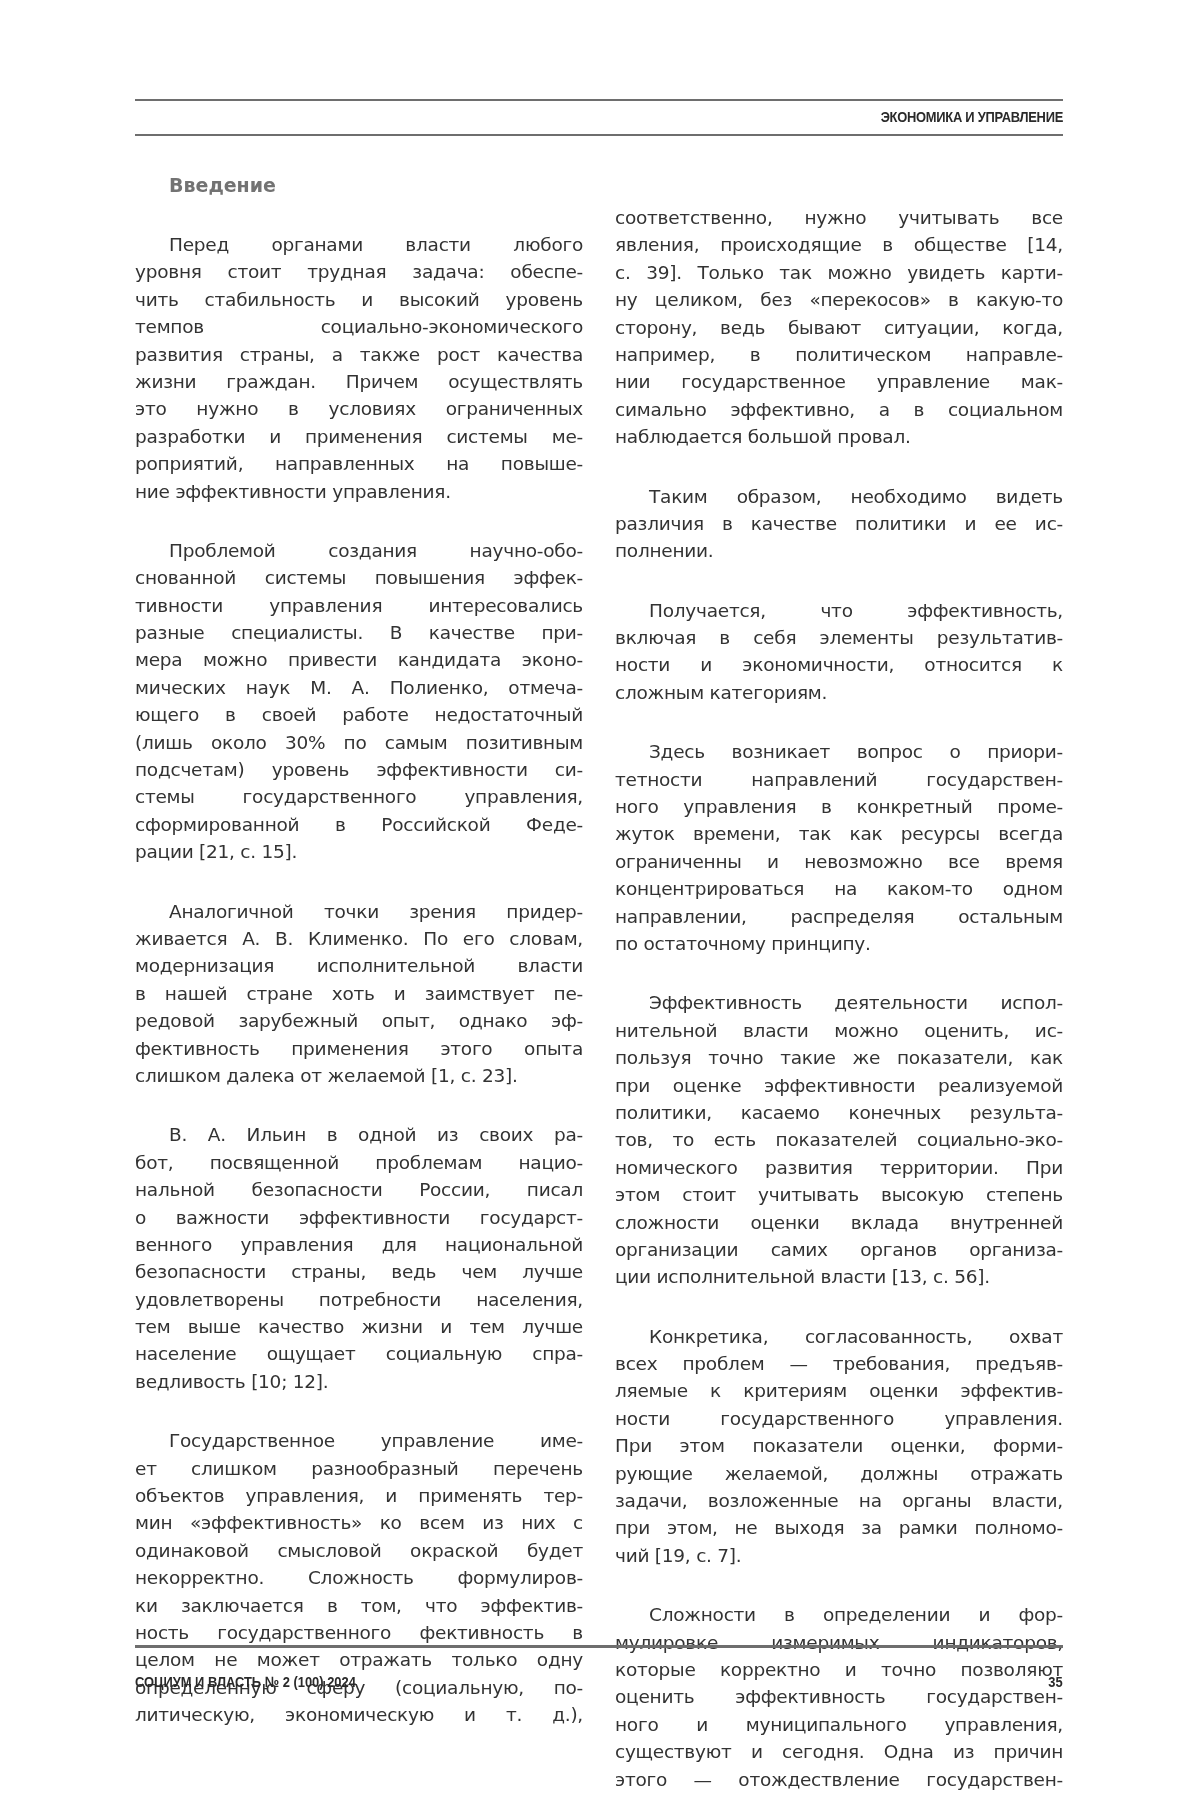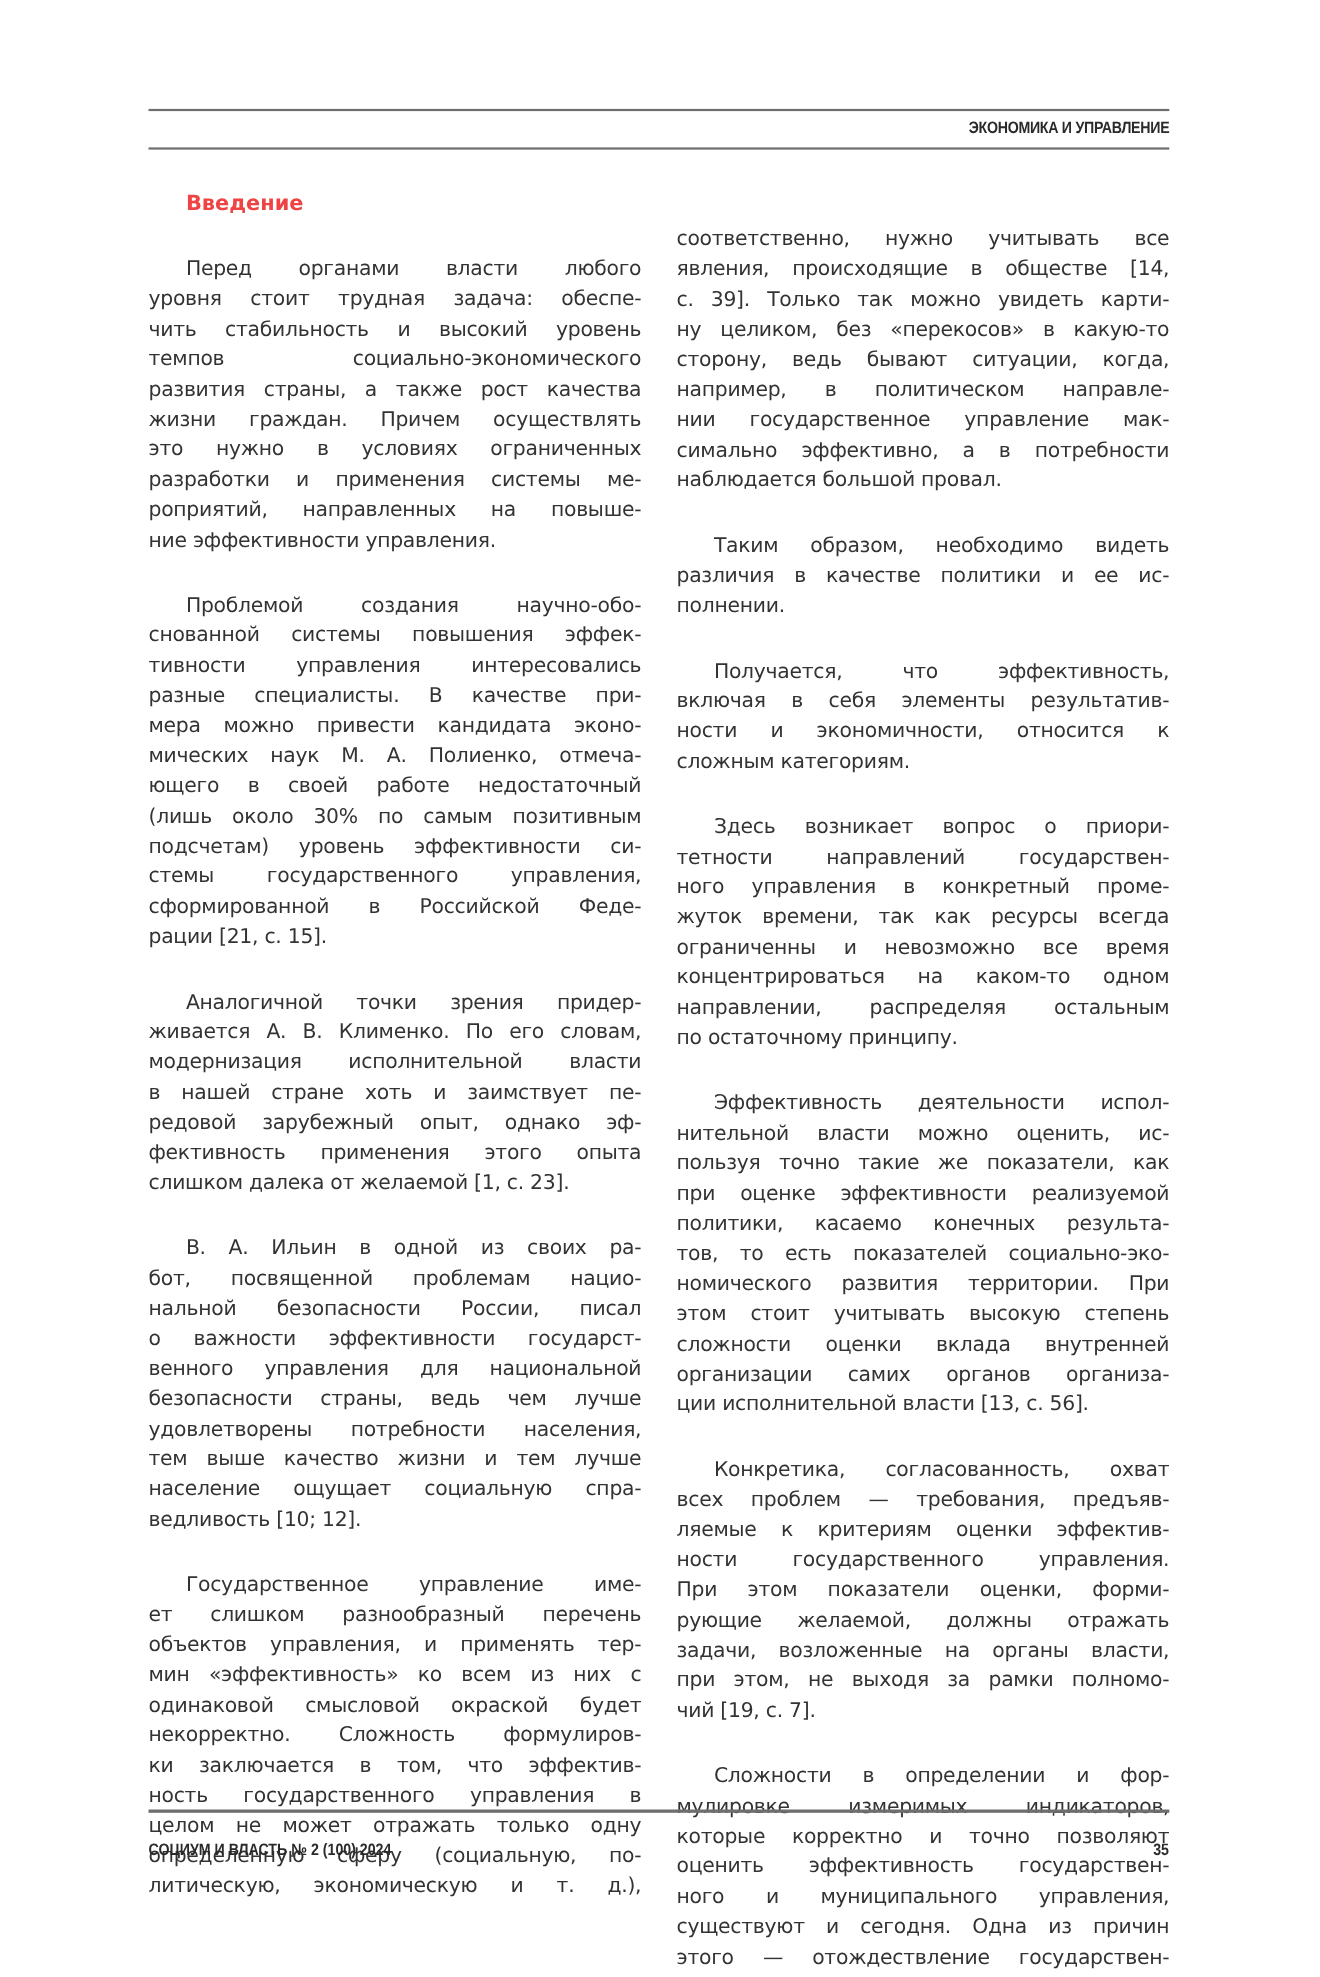--- a/index.html
+++ b/index.html
@@ -33,21 +33,21 @@
   #col-left { left: 135px; }
   #col-right { left: 615px; }
   .line {
     height: 27.4px; line-height: 27.4px; white-space: nowrap;
     text-align: justify; text-align-last: justify;
     letter-spacing: -0.25px;
   }
   .line.last { text-align-last: left; }
   .line.indent { padding-left: 34px; }
   .heading {
-    font-weight: bold; font-size: 19px; color: #ef4444;
+    font-weight: bold; font-size: 19px; color: #737373;
     height: 27px; line-height: 27px; padding-left: 34px; margin-bottom: 29px;
   }
   .para { display: block; margin-top: 32px; }
 </style>
 </head>
 <body>
 
 <div class="rule" id="rule-top-1"></div>
 <div class="running-head">ЭКОНОМИКА И УПРАВЛЕНИЕ</div>
 <div class="rule" id="rule-top-2"></div>
@@ -103,39 +103,39 @@
         <div class="line last">ведливость [10; 12].</div>
       </div>
       <div class="para">
         <div class="line indent">Государственное управление име-</div>
         <div class="line">ет слишком разнообразный перечень</div>
         <div class="line">объектов управления, и применять тер-</div>
         <div class="line">мин «эффективность» ко всем из них с</div>
         <div class="line">одинаковой смысловой окраской будет</div>
         <div class="line">некорректно. Сложность формулиров-</div>
         <div class="line">ки заключается в том, что эффектив-</div>
-        <div class="line">ность государственного управления в</div>
+        <div class="line">ность государственного фективность в</div>
         <div class="line">целом не может отражать только одну</div>
         <div class="line">определенную сферу (социальную, по-</div>
         <div class="line">литическую, экономическую и т. д.),</div>
       </div>
     </div>
 </div>
 
 <div class="column" id="col-right">
   <div id="right-paras">
       <div class="para">
         <div class="line">соответственно, нужно учитывать все</div>
         <div class="line">явления, происходящие в обществе [14,</div>
         <div class="line">с. 39]. Только так можно увидеть карти-</div>
         <div class="line">ну целиком, без «перекосов» в какую-то</div>
         <div class="line">сторону, ведь бывают ситуации, когда,</div>
         <div class="line">например, в политическом направле-</div>
         <div class="line">нии государственное управление мак-</div>
-        <div class="line">симально эффективно, а в потребности</div>
+        <div class="line">симально эффективно, а в социальном</div>
         <div class="line last">наблюдается большой провал.</div>
       </div>
       <div class="para">
         <div class="line indent">Таким образом, необходимо видеть</div>
         <div class="line">различия в качестве политики и ее ис-</div>
         <div class="line last">полнении.</div>
       </div>
       <div class="para">
         <div class="line indent">Получается, что эффективность,</div>
         <div class="line">включая в себя элементы результатив-</div>

